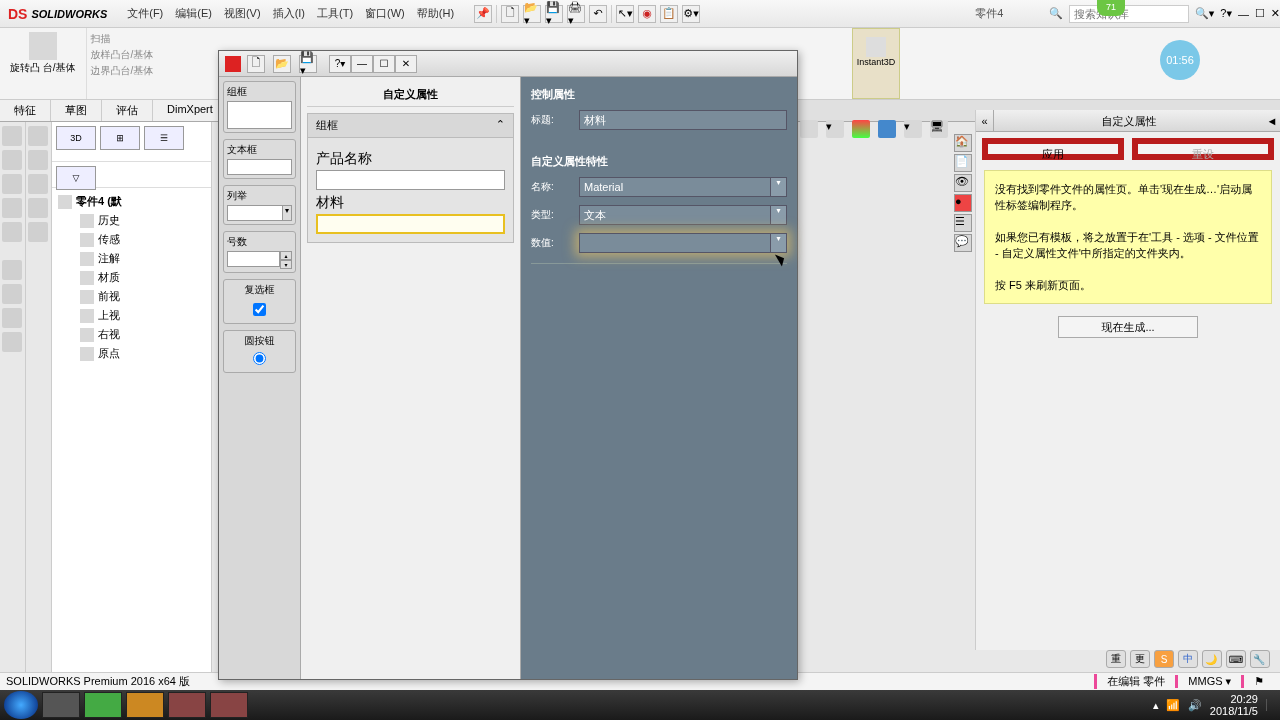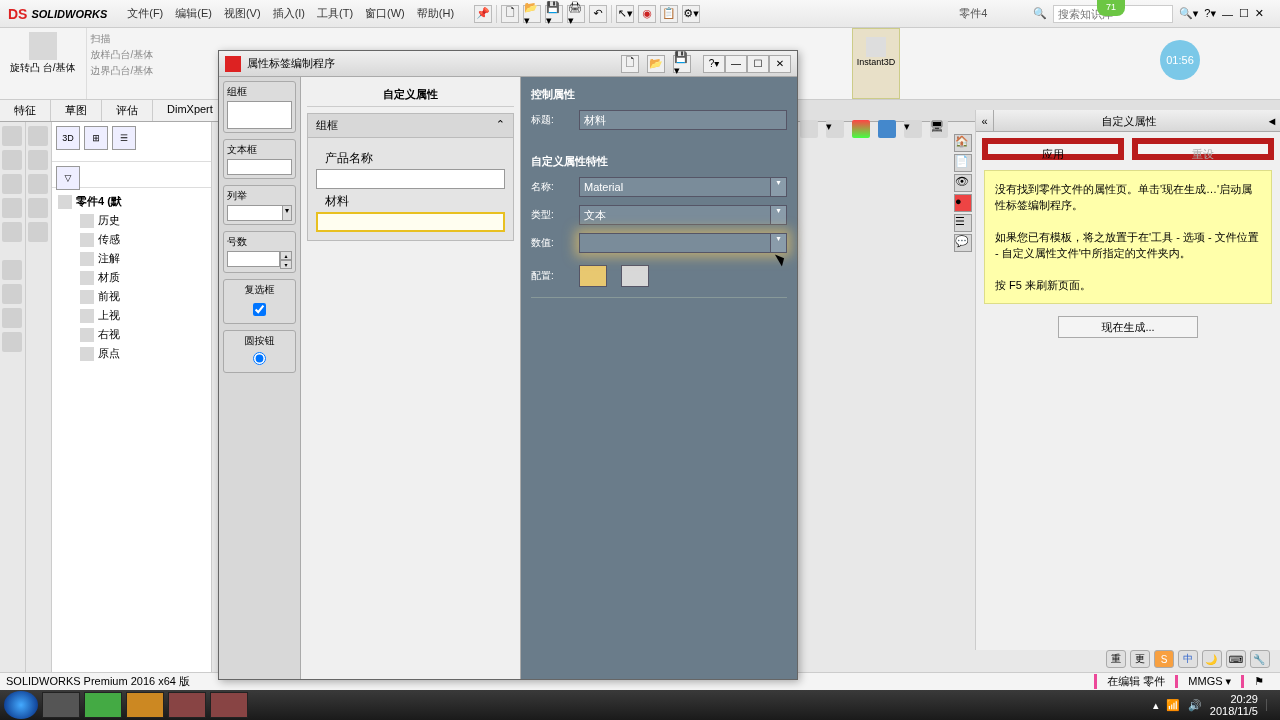--- a/index.html
+++ b/index.html
@@ -4,21 +4,21 @@
 <style>
 * { margin: 0; padding: 0; box-sizing: border-box; font-family: "Microsoft YaHei", Arial, sans-serif; font-size: 11px; }
 body { width: 1280px; height: 720px; background: #e8e8e8; overflow: hidden; position: relative; }
 
 .menubar { height: 28px; background: linear-gradient(#f8f8f8, #e8e8e8); display: flex; align-items: center; border-bottom: 1px solid #ccc; }
 .logo { display: flex; align-items: center; padding: 0 8px; }
 .logo-sw { color: #d22; font-weight: bold; font-size: 14px; }
 .logo-txt { font-weight: bold; margin-left: 4px; font-style: italic; }
 .menu-items { display: flex; gap: 12px; margin-left: 12px; }
 .menu-items span { color: #333; }
-.menu-right { margin-left: auto; display: flex; align-items: center; gap: 6px; padding-right: 16px; }
+.menu-right { margin-left: auto; display: flex; align-items: center; gap: 6px; padding-right: 0; }
 .doc-name { color: #555; margin-right: 40px; }
 .search-kb { width: 120px; height: 18px; border: 1px solid #ccc; padding: 0 4px; background: #fff; }
 .top-toolbar-icons { display: flex; gap: 4px; margin-left: 20px; }
 .tb-icon { width: 18px; height: 18px; border: 1px solid #bbb; background: #f0f0f0; display: flex; align-items: center; justify-content: center; }
 .tb-sep { width: 1px; height: 18px; background: #ccc; }
 .green-bubble { position: absolute; top: 0; right: 155px; width: 28px; height: 16px; background: #6cc644; border-radius: 0 0 8px 8px; color: #fff; text-align: center; font-size: 9px; line-height: 14px; }
 .blue-timer { position: absolute; top: 40px; right: 80px; width: 40px; height: 40px; border-radius: 50%; background: #7bc8e8; color: #fff; display: flex; align-items: center; justify-content: center; font-size: 11px; }
 
 .ribbon { height: 72px; background: #f4f4f4; border-bottom: 1px solid #ccc; display: flex; }
 .ribbon-group { padding: 4px 10px; border-right: 1px solid #ddd; display: flex; flex-direction: column; align-items: center; gap: 2px; }
@@ -32,21 +32,21 @@
 .tab { padding: 3px 14px; border-right: 1px solid #ccc; background: #f0f0f0; }
 
 .main { display: flex; height: calc(720px - 28px - 72px - 22px - 18px - 30px); position: relative; }
 
 .left-col1 { width: 26px; background: #e8e8e8; border-right: 1px solid #ccc; display: flex; flex-direction: column; gap: 4px; padding: 4px 2px; }
 .left-col2 { width: 26px; background: #e8e8e8; border-right: 1px solid #ccc; display: flex; flex-direction: column; gap: 4px; padding: 4px 2px; }
 .li-icon { width: 20px; height: 20px; background: #d0d0d0; border-radius: 2px; }
 
 .tree-pane { width: 160px; background: #fff; border-right: 1px solid #ccc; }
 .tree-top { height: 40px; border-bottom: 1px solid #ddd; display: flex; gap: 4px; padding: 4px; }
-.tree-top .box3d { width: 24px; height: 24px; border: 1px solid #999; display: flex; align-items: center; justify-content: center; font-size: 9px; background: #eef; }
+.tree-top .box3d { width: 40px; height: 24px; border: 1px solid #999; display: flex; align-items: center; justify-content: center; font-size: 9px; background: #eef; }
 .tree-list { padding: 4px; }
 .tree-item { display: flex; align-items: center; gap: 4px; padding: 2px 0 2px 10px; font-size: 11px; }
 .tree-item .ti-icon { width: 14px; height: 14px; background: #d8d8d8; }
 .tree-root { font-weight: bold; padding-left: 2px; }
 .tree-sub { padding-left: 24px; }
 
 .dialog { position: absolute; left: 218px; top: 50px; width: 580px; height: 630px; background: #e8e8e8; border: 1px solid #666; box-shadow: 2px 2px 8px rgba(0,0,0,0.3); display: flex; flex-direction: column; z-index: 10; }
 .dlg-title { height: 26px; background: linear-gradient(#f0f0f0, #d8d8d8); display: flex; align-items: center; padding: 0 6px; border-bottom: 1px solid #aaa; }
 .dlg-title .sw-ico { width: 16px; height: 16px; background: #d22; margin-right: 6px; }
 .dlg-title-text { flex: 1; }
@@ -67,21 +67,21 @@
 .palette-spin .spbtns div { flex: 1; background: #ddd; border: 1px solid #999; font-size: 6px; text-align: center; }
 .palette-chk { text-align: center; padding: 2px 0; }
 .palette-chk input { margin-top: 2px; }
 .palette-radio { text-align: center; padding: 2px 0; }
 
 .dlg-center { width: 220px; background: #f0f0f0; border-right: 1px solid #aaa; padding: 6px; }
 .center-hdr { text-align: center; font-weight: bold; padding: 4px; border-bottom: 1px solid #ccc; }
 .group-panel { background: #e4e4e4; border: 1px solid #bbb; margin-top: 6px; }
 .group-hdr { padding: 4px 8px; background: #d8d8d8; display: flex; justify-content: space-between; border-bottom: 1px solid #bbb; font-size: 10px; }
 .group-body { padding: 8px; }
-.field-label { font-size: 12px; margin: 4px 9px 2px; }
+.field-label { font-size: 14px; margin: 4px 0 2px; }
 .field-input { width: 100%; height: 20px; border: 1px solid #999; background: #fff; }
 .field-input.active { border: 2px solid #e8c020; background: #fffef0; }
 
 .dlg-right { flex: 1; background: #6a7c8a; color: #fff; padding: 10px; }
 .rsec-title { font-weight: bold; margin-bottom: 8px; font-size: 11px; }
 .rrow { display: flex; align-items: center; margin-bottom: 8px; gap: 8px; }
 .rrow-label { width: 40px; font-size: 10px; }
 .rrow-input { flex: 1; height: 20px; background: #7a8c9a; border: 1px solid #556; color: #fff; padding: 0 4px; display: flex; align-items: center; position: relative; }
 .rrow-input .dd { position: absolute; right: 0; top: 0; width: 16px; height: 100%; background: #8a9caa; text-align: center; font-size: 8px; border-left: 1px solid #556; }
 .rrow-input.highlight { box-shadow: 0 0 12px 4px rgba(240,200,100,0.6); }
@@ -254,21 +254,20 @@
           <div class="ti-icon"></div>
           <span>原点</span>
         </div>
     </div>
   </div>
 </div>
 
 <div class="dialog">
   <div class="dlg-title">
     <div class="sw-ico"></div>
-    <span class="dlg-title-text">属性标签编制程序</span>
     <div class="dlg-tbtns">
       <div class="dlg-tbtn">🗋</div>
       <div class="dlg-tbtn">📂</div>
       <div class="dlg-tbtn">💾▾</div>
     </div>
     <div class="dlg-wbtns">
       <div class="dlg-wbtn">?▾</div>
       <div class="dlg-wbtn">—</div>
       <div class="dlg-wbtn">☐</div>
       <div class="dlg-wbtn">✕</div>
@@ -345,25 +344,20 @@
             <span>文本</span>
             <div class="dd">▾</div>
           </div>
       </div>
       <div class="rrow">
         <div class="rrow-label">数值:</div>
         <div class="rrow-input highlight">
             <span></span>
             <div class="dd">▾</div>
           </div>
-      </div>
-      <div class="rrow" style="margin-top:12px;">
-        <div class="rrow-label">配置:</div>
-        <div class="cfg-btn" style="background:#e8c870;"></div>
-        <div class="cfg-btn"></div>
       </div>
       <div style="border-top:1px solid #899;margin-top:10px;"></div>
     </div>
   </div>
 </div>
 <div class="cursor"></div>
 
 <div class="viewport-icons">
   <div class="vp-icon"></div>
   <div class="vp-icon">▾</div>

